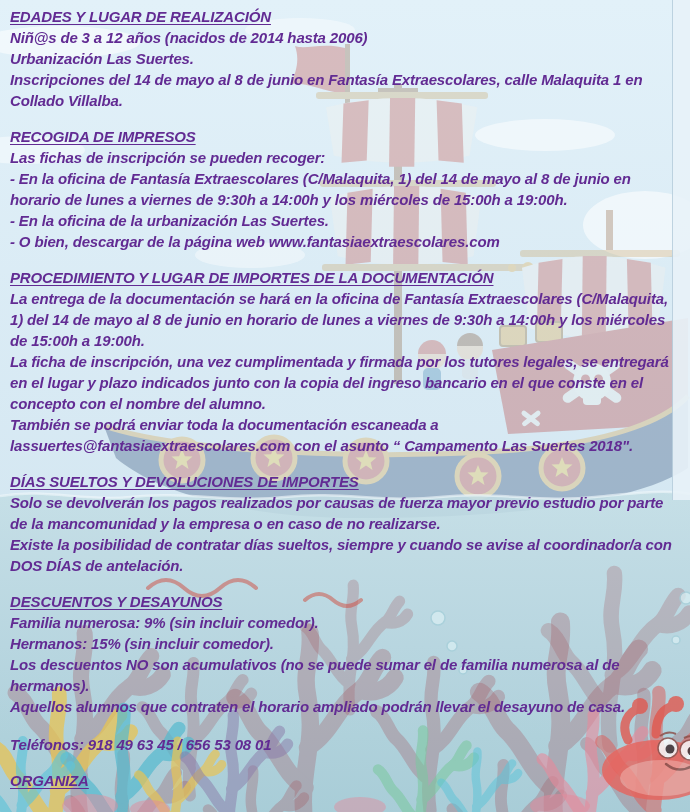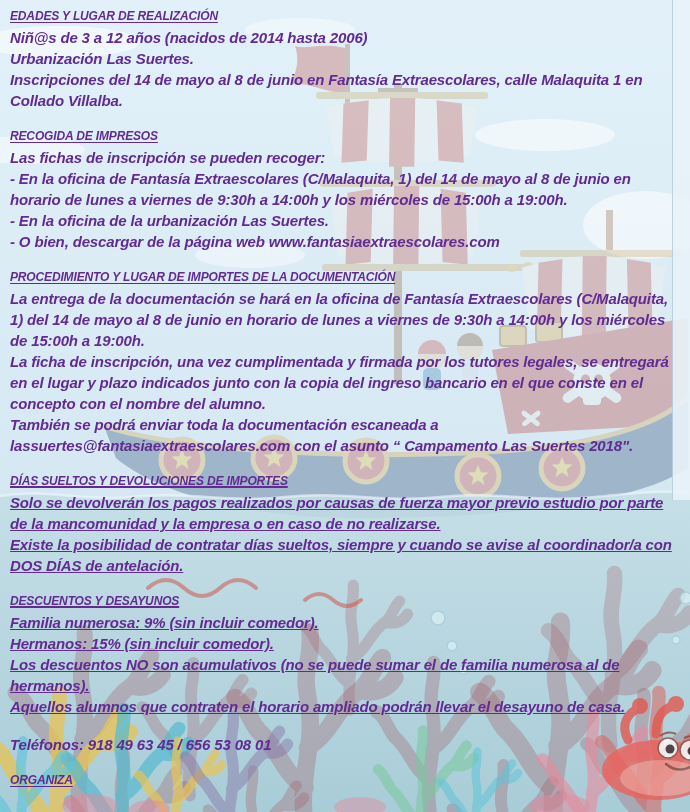--- a/index.html
+++ b/index.html
@@ -13,25 +13,25 @@
     background:#e8f2f9;border-left:1.5px solid #b9cfdd;opacity:.9;}
   .content{
     position:absolute;inset:0;
     padding:6px 8px 0 10px;
     color:#622b93;
     font-weight:bold;font-style:italic;
     font-size:15px;line-height:21px;letter-spacing:-0.15px;
   }
   .sec{margin:0 0 15px 0;}
   .sec h2{
-    margin:0;font-size:12px;line-height:21px;font-weight:bold;font-style:italic;
+    margin:0;font-size:15px;line-height:21px;font-weight:bold;font-style:italic;
     text-decoration:underline;text-underline-offset:2px;
   }
   .sec p{margin:0;}
-  .gap-sm{margin-top:5px;text-decoration:underline;}
+  .gap-sm{margin-top:5px;}
   .gap-lg{margin-top:17px;}
 </style>
 </head>
 <body>
 
 <div class="page">
 
   <svg class="bg" viewBox="0 0 690 812" width="690" height="812" aria-hidden="true">
     <defs>
       <linearGradient id="sky" x1="0" y1="0" x2="0" y2="1">

